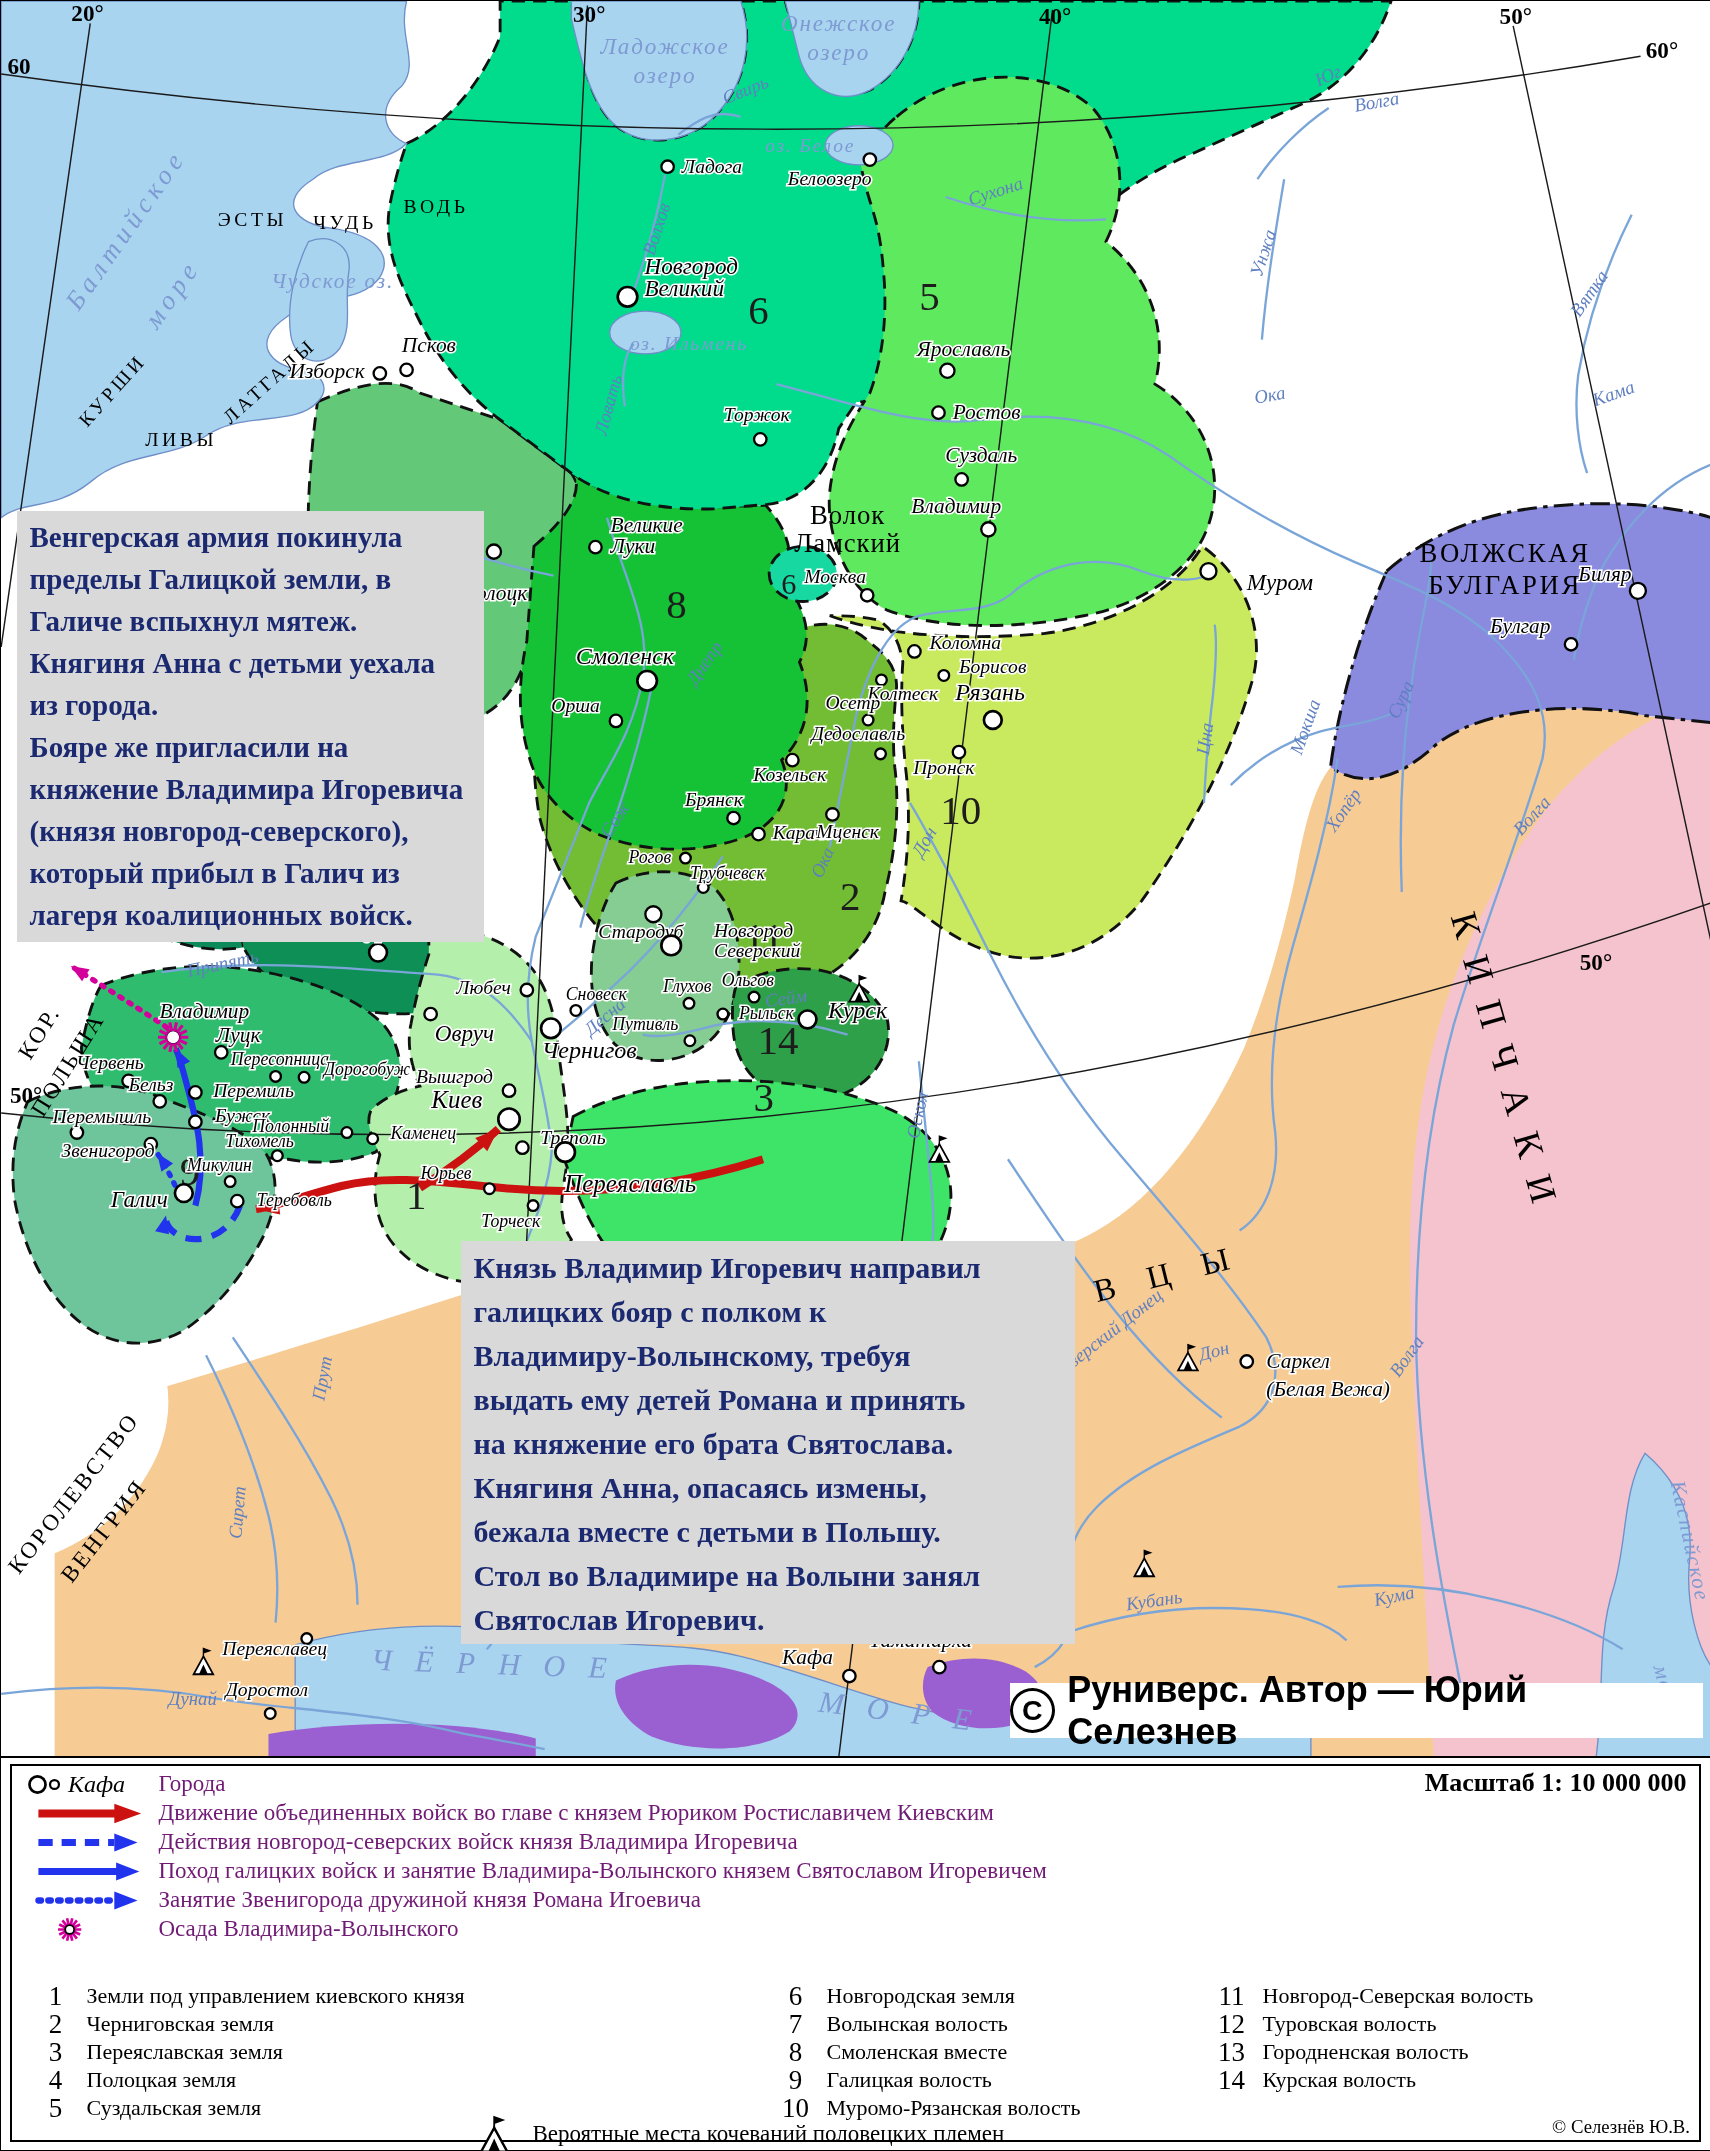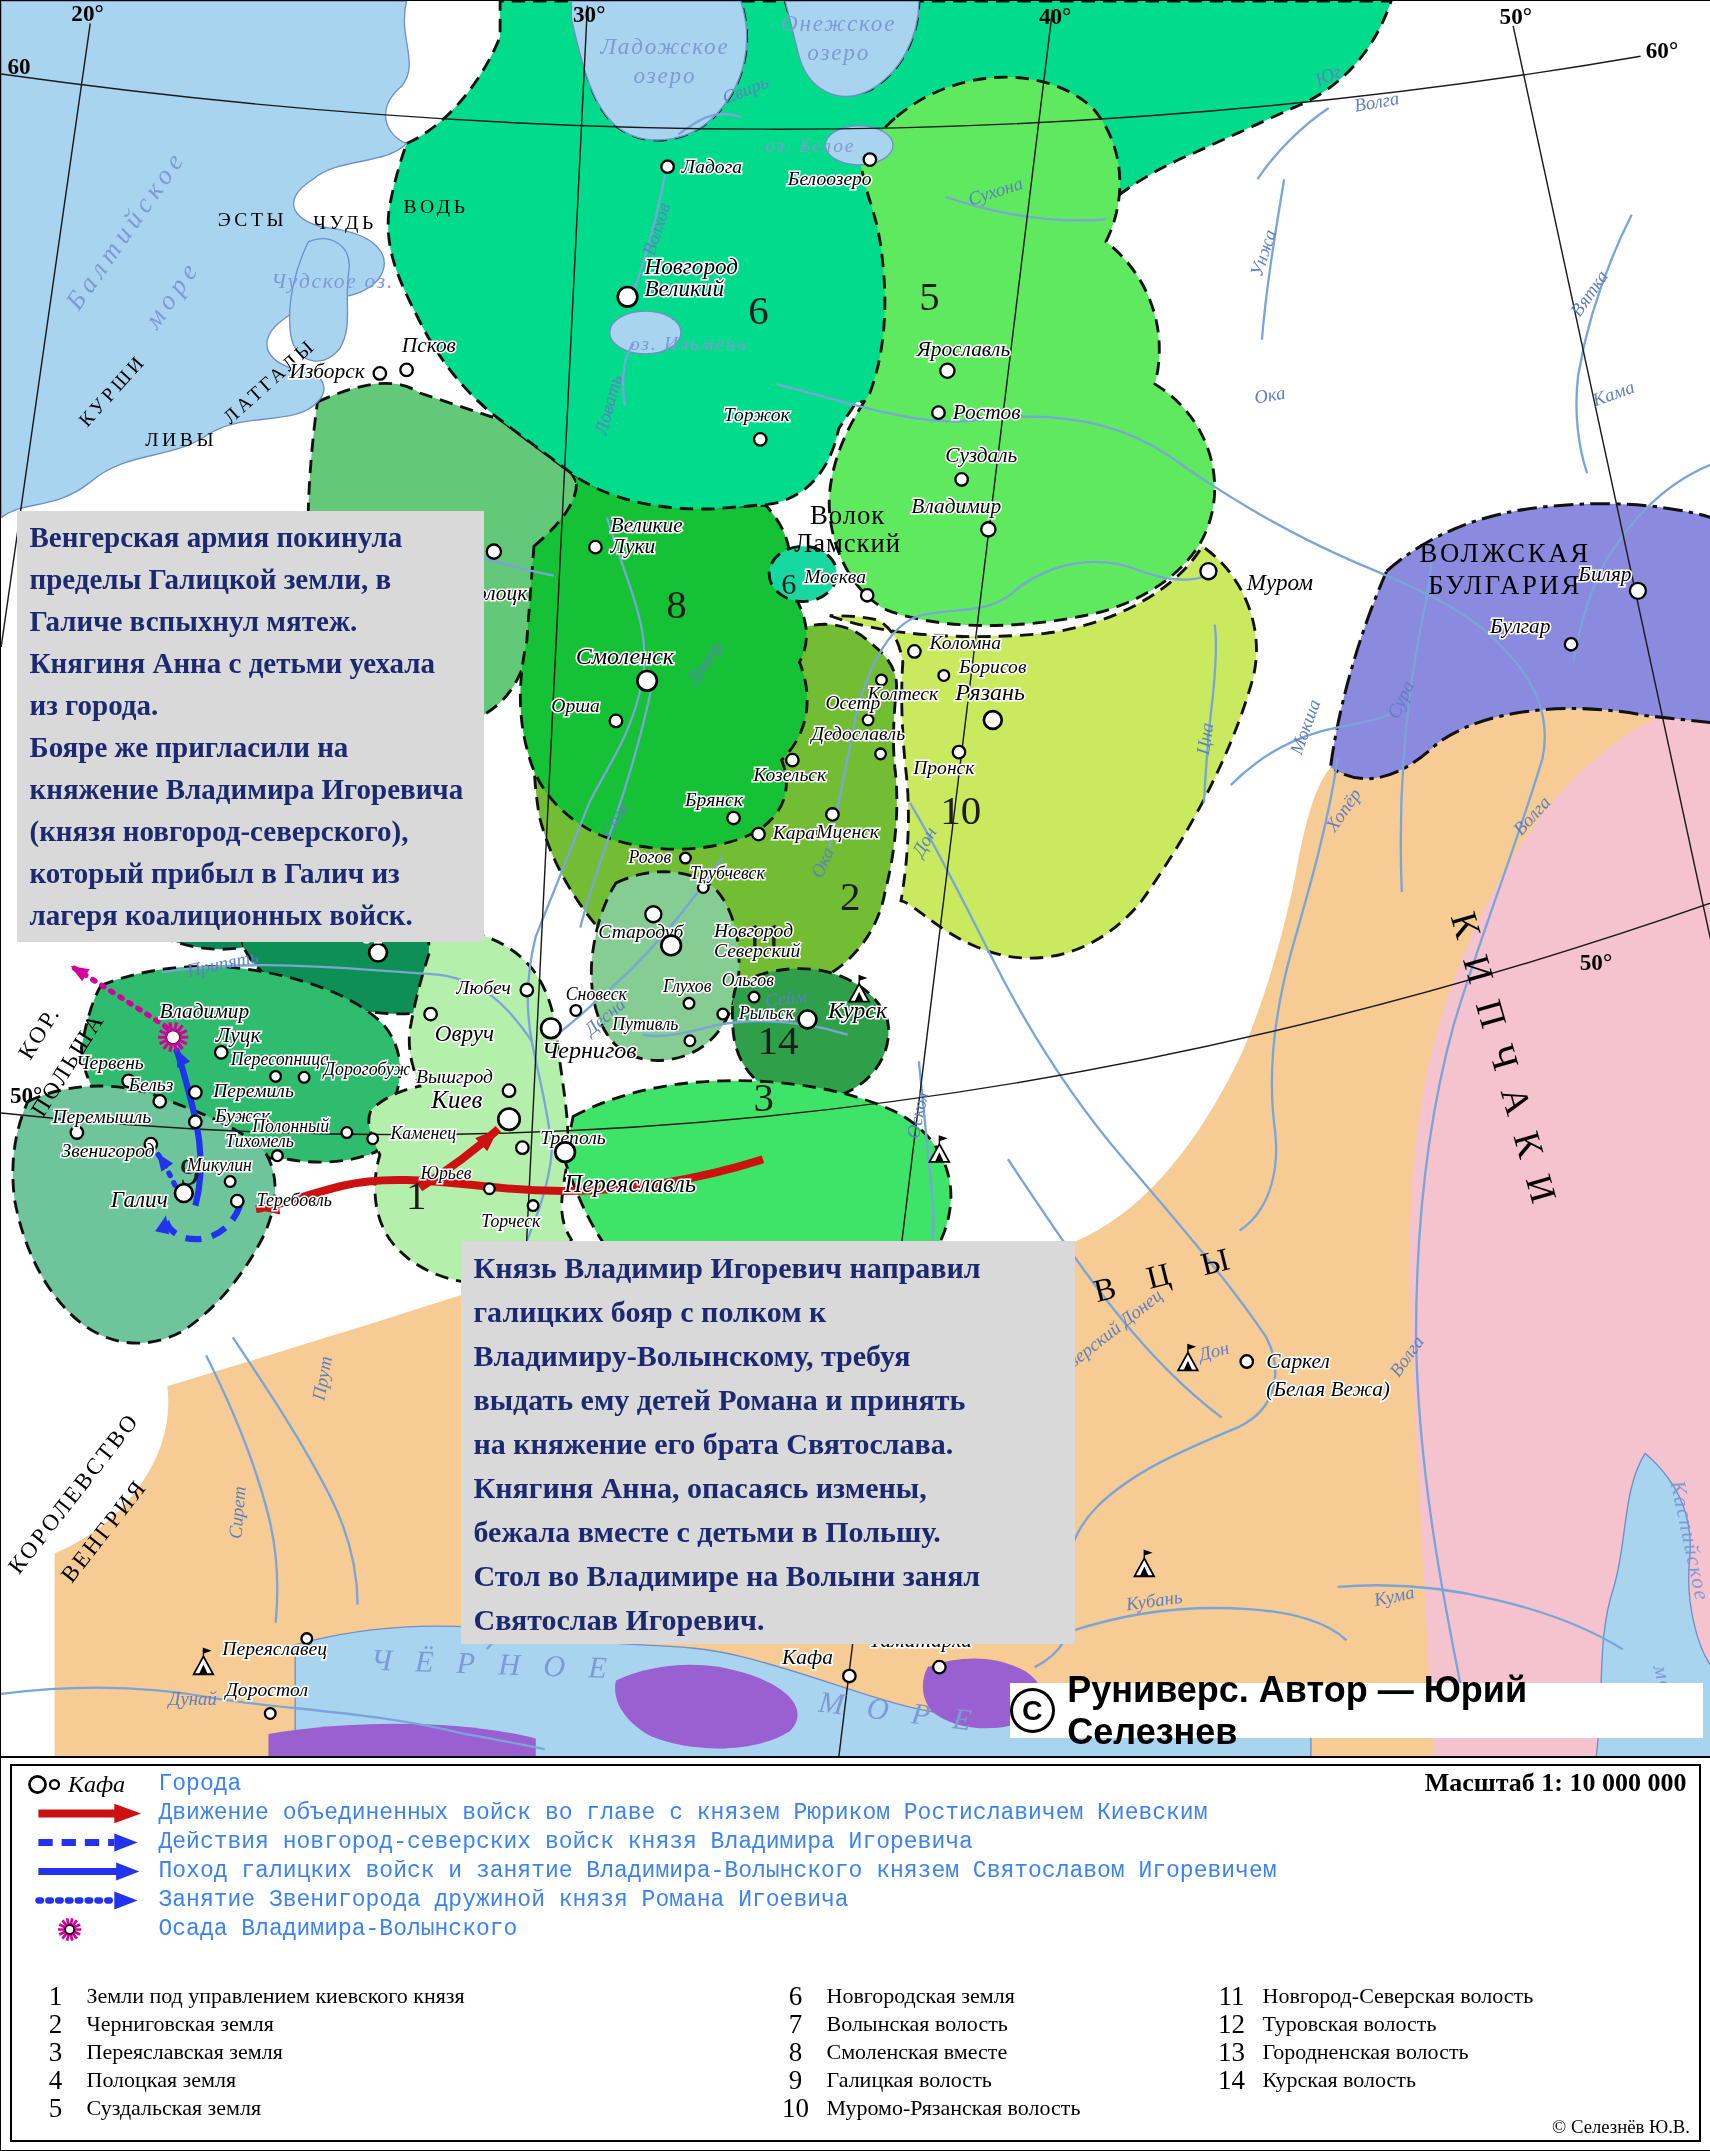--- a/index.html
+++ b/index.html
@@ -19,21 +19,21 @@
   #copyright-bar{position:absolute;left:1009px;top:1682px;width:693px;height:55px;background:#fff;
                  display:flex;align-items:center;justify-content:center;gap:12.5px;
                  font-family:"Liberation Sans",sans-serif;font-weight:bold;font-size:36px;color:#000;}
   #copyright-bar .csym{display:inline-block;width:39px;height:39px;border:3.6px solid #000;border-radius:50%;
                  line-height:39px;text-align:center;font-size:28.5px;}
   #legend{position:absolute;left:9px;top:1763px;width:1691px;height:378px;border:2.7px solid #000;box-sizing:border-box;background:#fff;}
   #scale{position:absolute;right:12.5px;top:1.8px;font-weight:bold;font-size:26px;}
   #legend-symbols{position:absolute;left:12.5px;top:3.6px;}
   .symrow{display:flex;align-items:center;height:29px;}
   .symrow .ic{width:134px;flex:0 0 134px;display:flex;align-items:center;justify-content:center;}
-  .symrow .lbl{font-size:23px;color:#3b82f6;white-space:nowrap;font-family:Liberation Mono, monospace;}
+  .symrow .lbl{font-size:23px;color:#701a75;white-space:nowrap;}
   #legend-numbered{position:absolute;left:12.5px;top:216px;width:1657px;}
   .numcol{position:absolute;top:0;}
   .numitem{display:flex;height:28px;align-items:center;}
   .numitem .n{width:62px;flex:0 0 62px;text-align:center;font-size:27px;}
   .numitem .t{font-size:22px;white-space:nowrap;}
   #legend-tent-row{position:absolute;left:463px;top:349px;display:flex;align-items:center;gap:21.4px;}
   #legend-tent-row .t{font-size:23px;}
   #legend-author{position:absolute;right:9px;bottom:1.8px;font-size:18.7px;}
   text{font-family:"Liberation Serif",serif;}
   .city-label{font-style:italic;fill:#000;paint-order:stroke;stroke:#ffffff;stroke-width:3.5px;}
@@ -543,16 +543,27 @@
           <div class="numitem">
             <span class="n">13</span>
             <span class="t">Городненская волость</span>
           </div>
           <div class="numitem">
             <span class="n">14</span>
             <span class="t">Курская волость</span>
           </div>
         </div>
       </div>
+    <div id="legend-tent-row">
+      <svg width="36" height="37" viewBox="-4 -14 30 34">
+          <g class="tenticon"></g>
+          <g transform="translate(0,0) scale(1.1)">
+            <path d="M11,-2 L0,18 L22,18 Z" fill="#fff" stroke="#000" stroke-width="2"></path>
+            <path d="M11,7 L6,18 L16,18 Z" fill="#000"></path>
+            <path d="M11,-2 L11,-11 L18,-8.5 L11,-6" fill="#000" stroke="#000" stroke-width="1.5"></path>
+          </g>
+        </svg>
+      <span class="t">Вероятные места кочеваний половецких племен</span>
+    </div>
     <div id="legend-author">© Селезнёв Ю.В.</div>
   </div>
 </div>
 
 
 </body></html>

